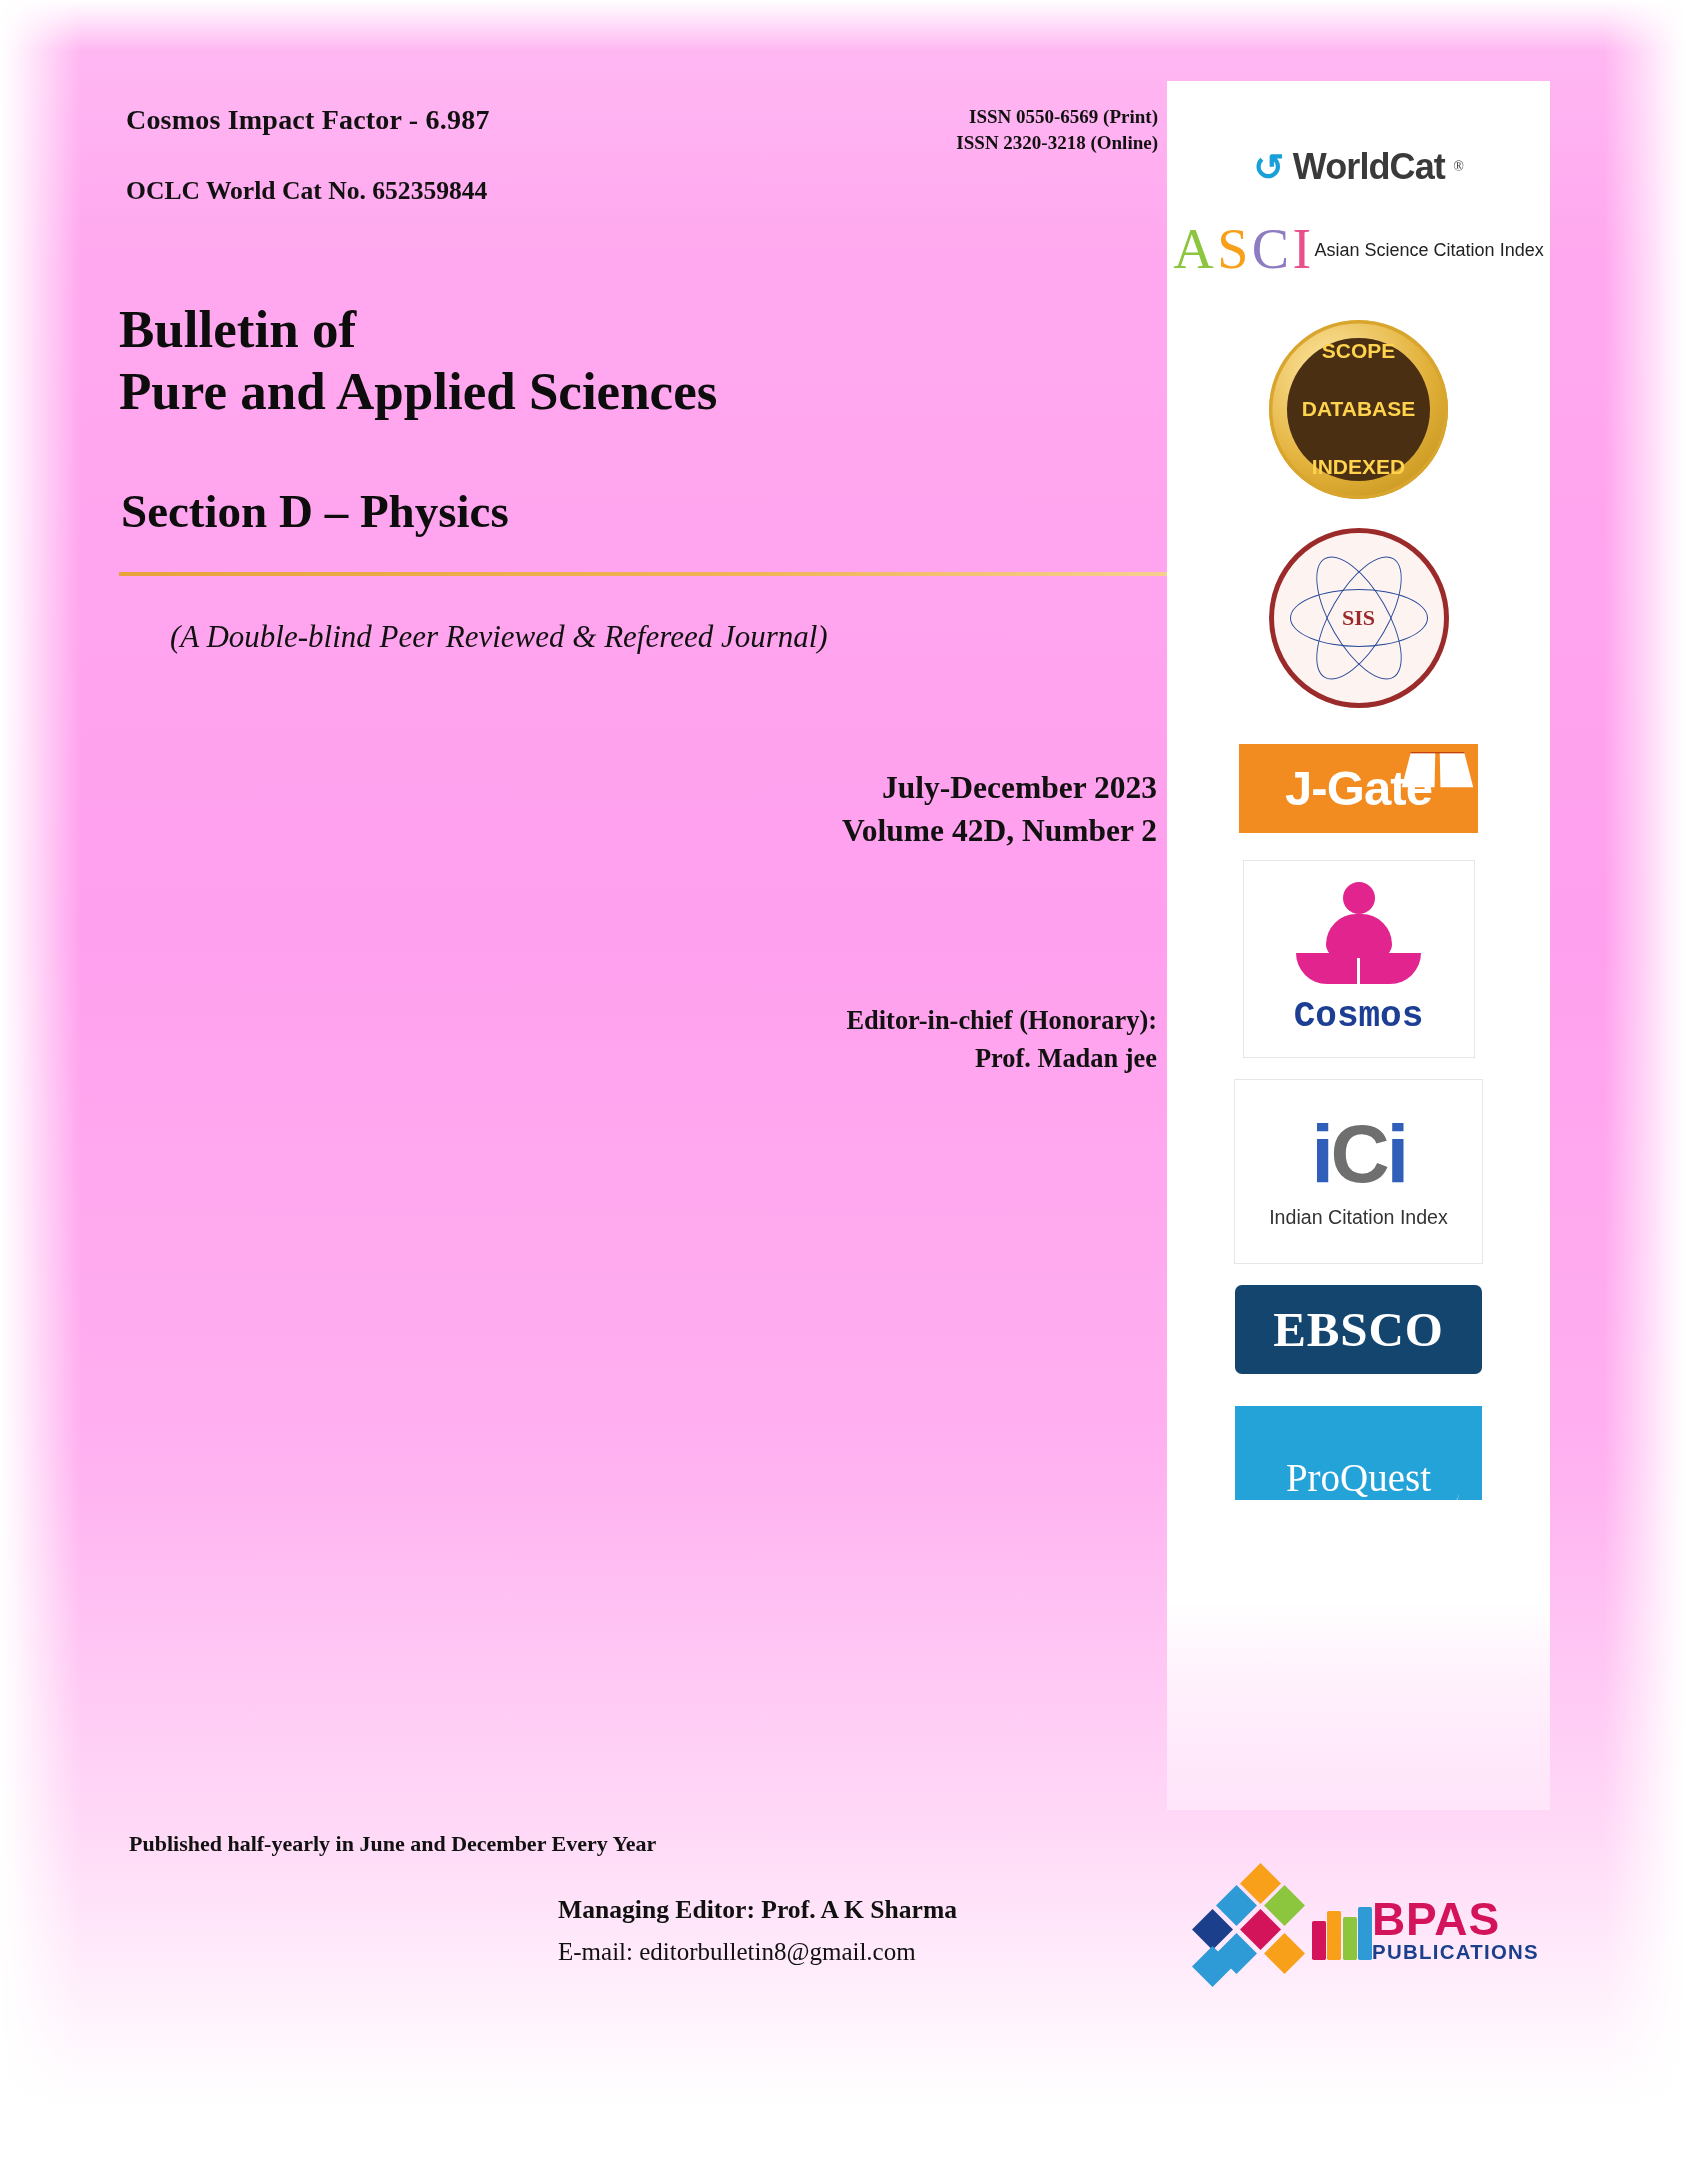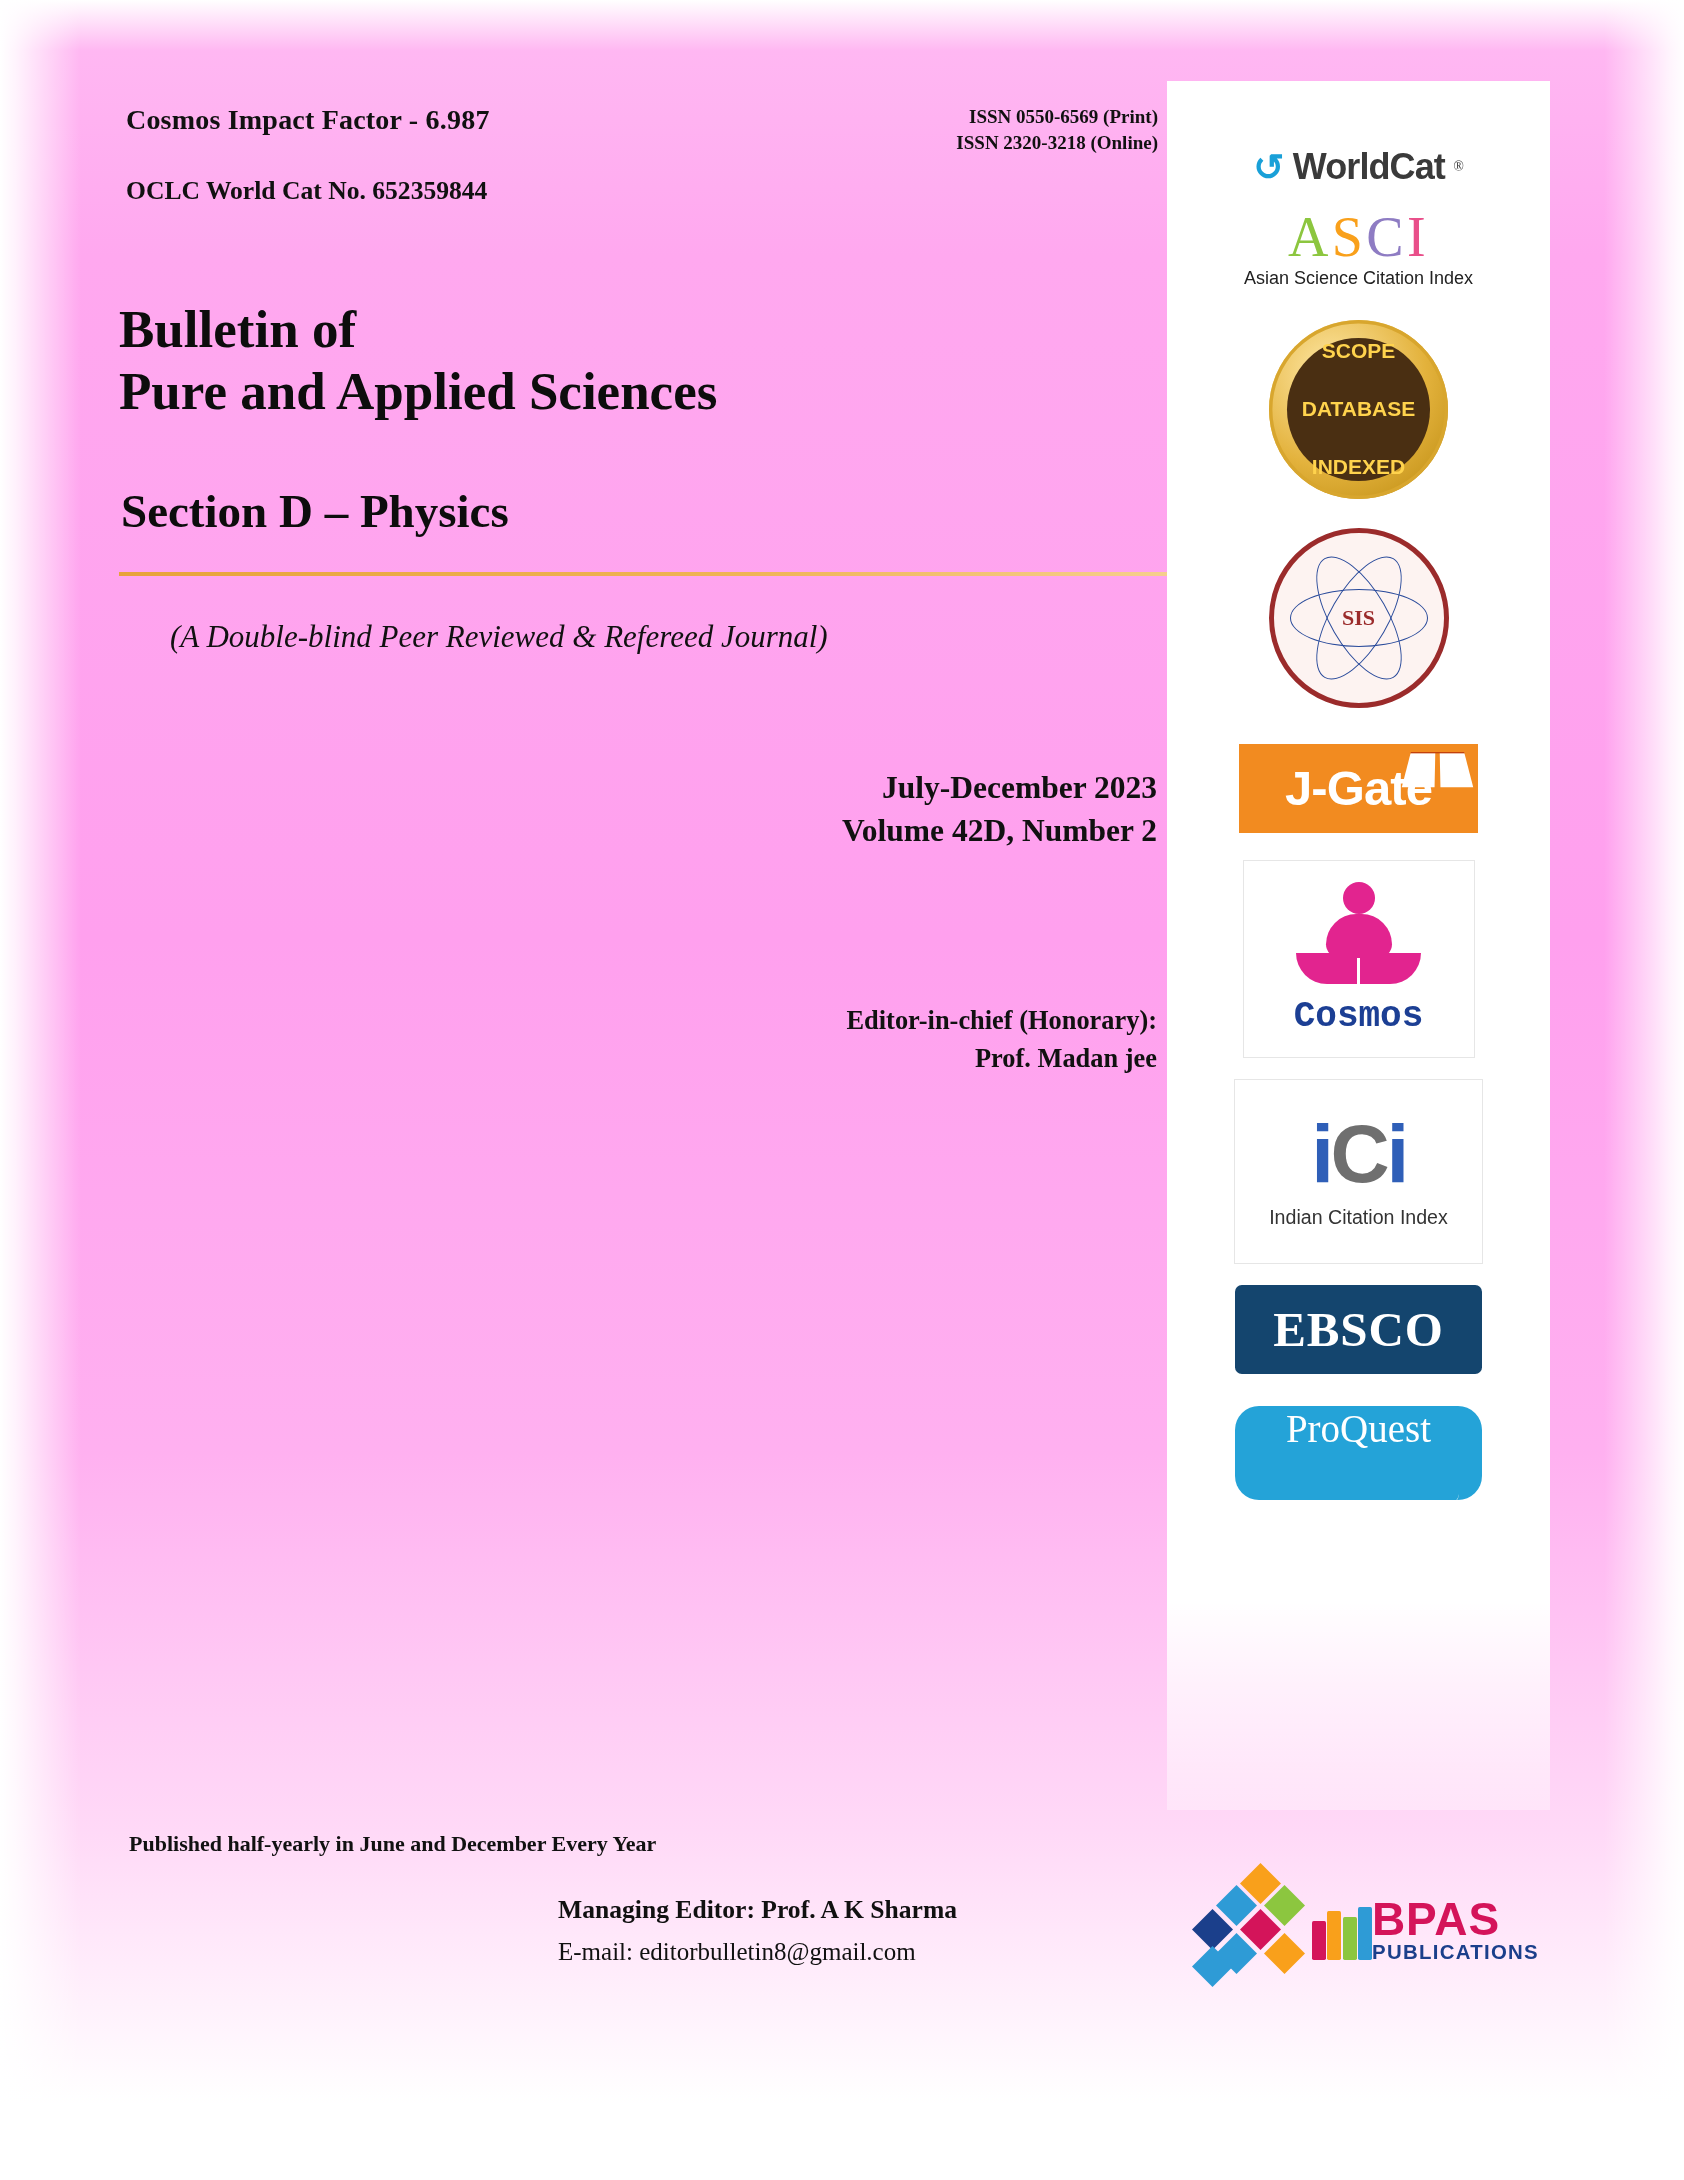--- a/index.html
+++ b/index.html
@@ -186,21 +186,21 @@
   .wc-inner { display:flex; align-items:center; gap:8.5px; }
   .wc-mark {
     font-family: "Liberation Serif", serif;
     font-size: 37px; font-weight: bold; color: #19a0d8;
     line-height: 1;
   }
   .wc-text { font-family: "Liberation Sans", sans-serif; font-size: 36px; font-weight: bold; color: #3a3a3a; letter-spacing: -0.9px;}
   .wc-reg { font-size: 13.6px; vertical-align: super; color:#3a3a3a;}
 
   
-  .b-asci { top: 121px; height: 94px; flex-direction: column; }
+  .b-asci { top: 121px; height: 94px; flex-direction: row; }
   .asci-big {
     font-family: "Liberation Serif", serif;
     font-size: 56px; letter-spacing: 3.4px; font-weight: normal;
     line-height: 1;
   }
   .asci-big span:nth-child(1){color:#8cc63f;}
   .asci-big span:nth-child(2){color:#f9a01b;}
   .asci-big span:nth-child(3){color:#8e7cc3;}
   .asci-big span:nth-child(4){color:#e94f8a;}
   .asci-sub {
@@ -296,22 +296,22 @@
     width: 247px; height: 89px; background: #14456e;
     border-radius: 6.8px;
     display:flex; align-items:center; justify-content:center;
   }
   .ebsco-text { font-family:"Liberation Serif", serif; font-size: 49px; font-weight: bold; color:#ffffff; letter-spacing: 0.9px;}
 
   
   .b-proquest { top: 1316px; height: 111px; }
   .pq-box {
     width: 247px; height: 94px; background: #24a3d8;
-    display:flex; align-items:flex-start; justify-content:center;
-    position: relative; overflow: hidden; border-radius: 24px;
+    display:flex; align-items:flex-end; justify-content:center;
+    position: relative; overflow: hidden;
   }
   .pq-text { font-family:"Liberation Serif", serif; font-size: 39px; color:#ffffff;}
   .pq-swoosh {
     position:absolute; bottom: -29px; left: 20.4px;
     width: 204px; height: 51px;
     border-bottom: 4.3px solid #ffffff;
     border-radius: 50%;
     transform: rotate(-4deg);
   }
 

